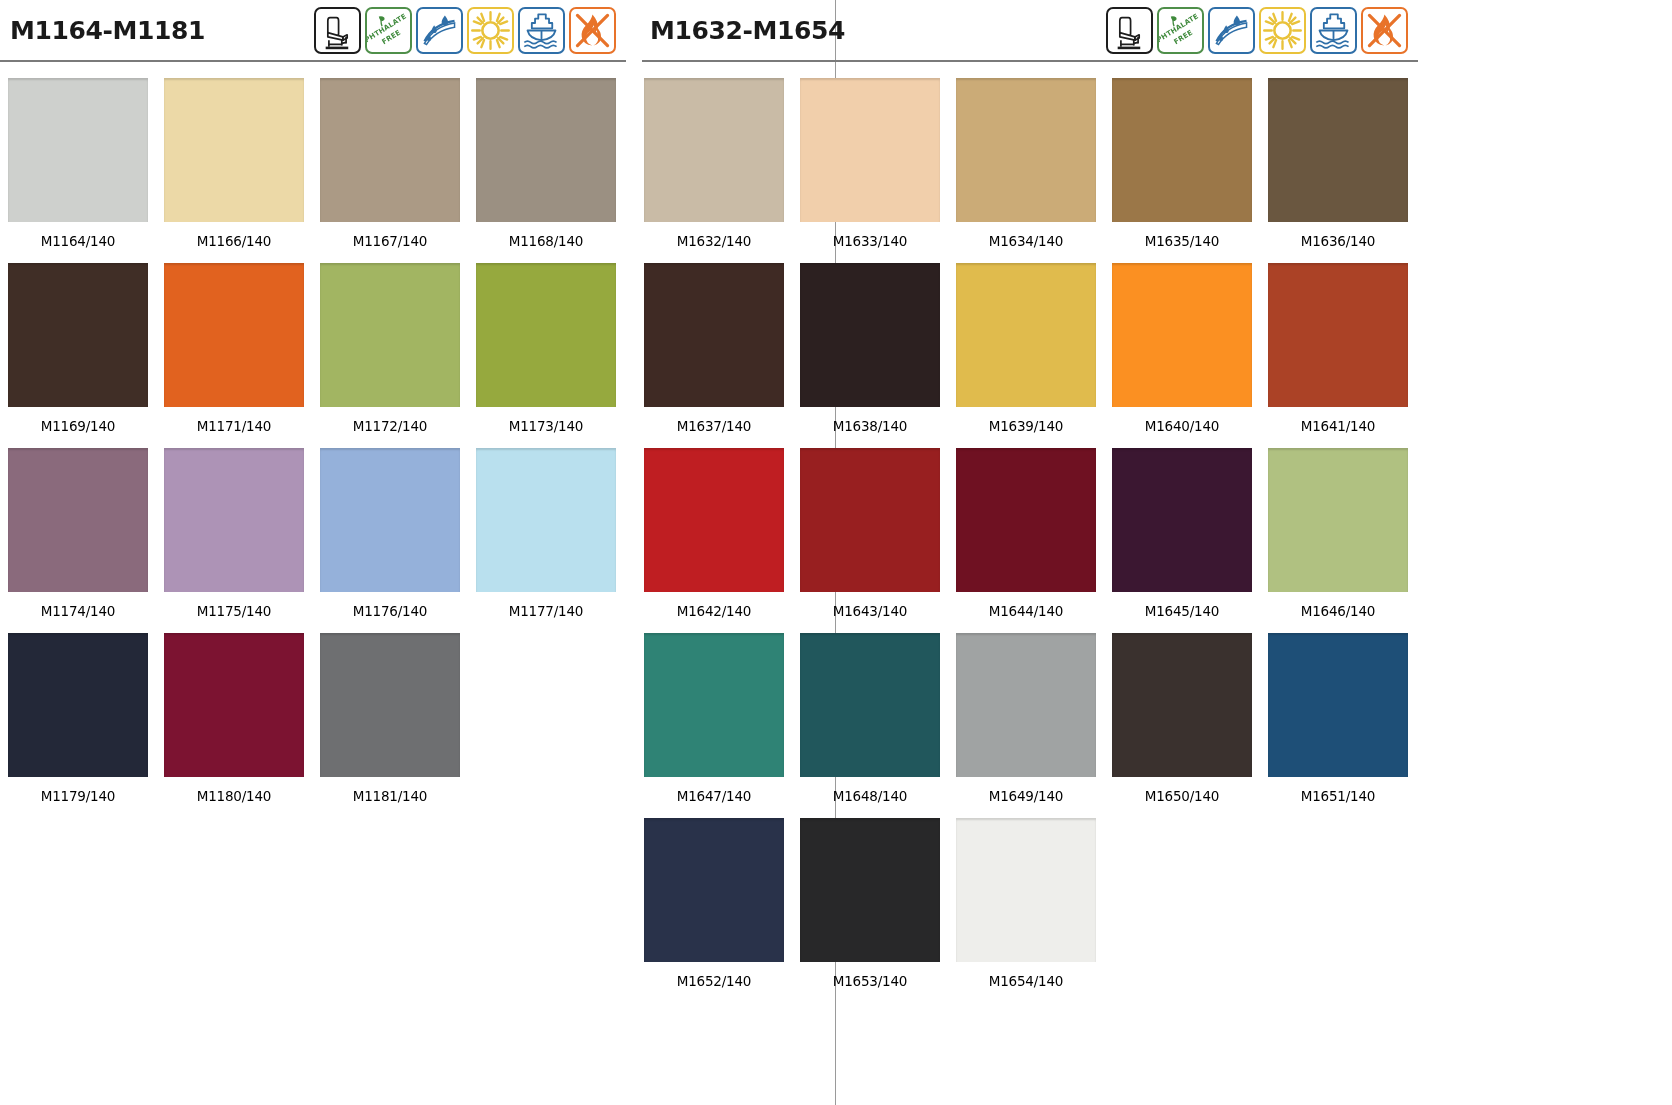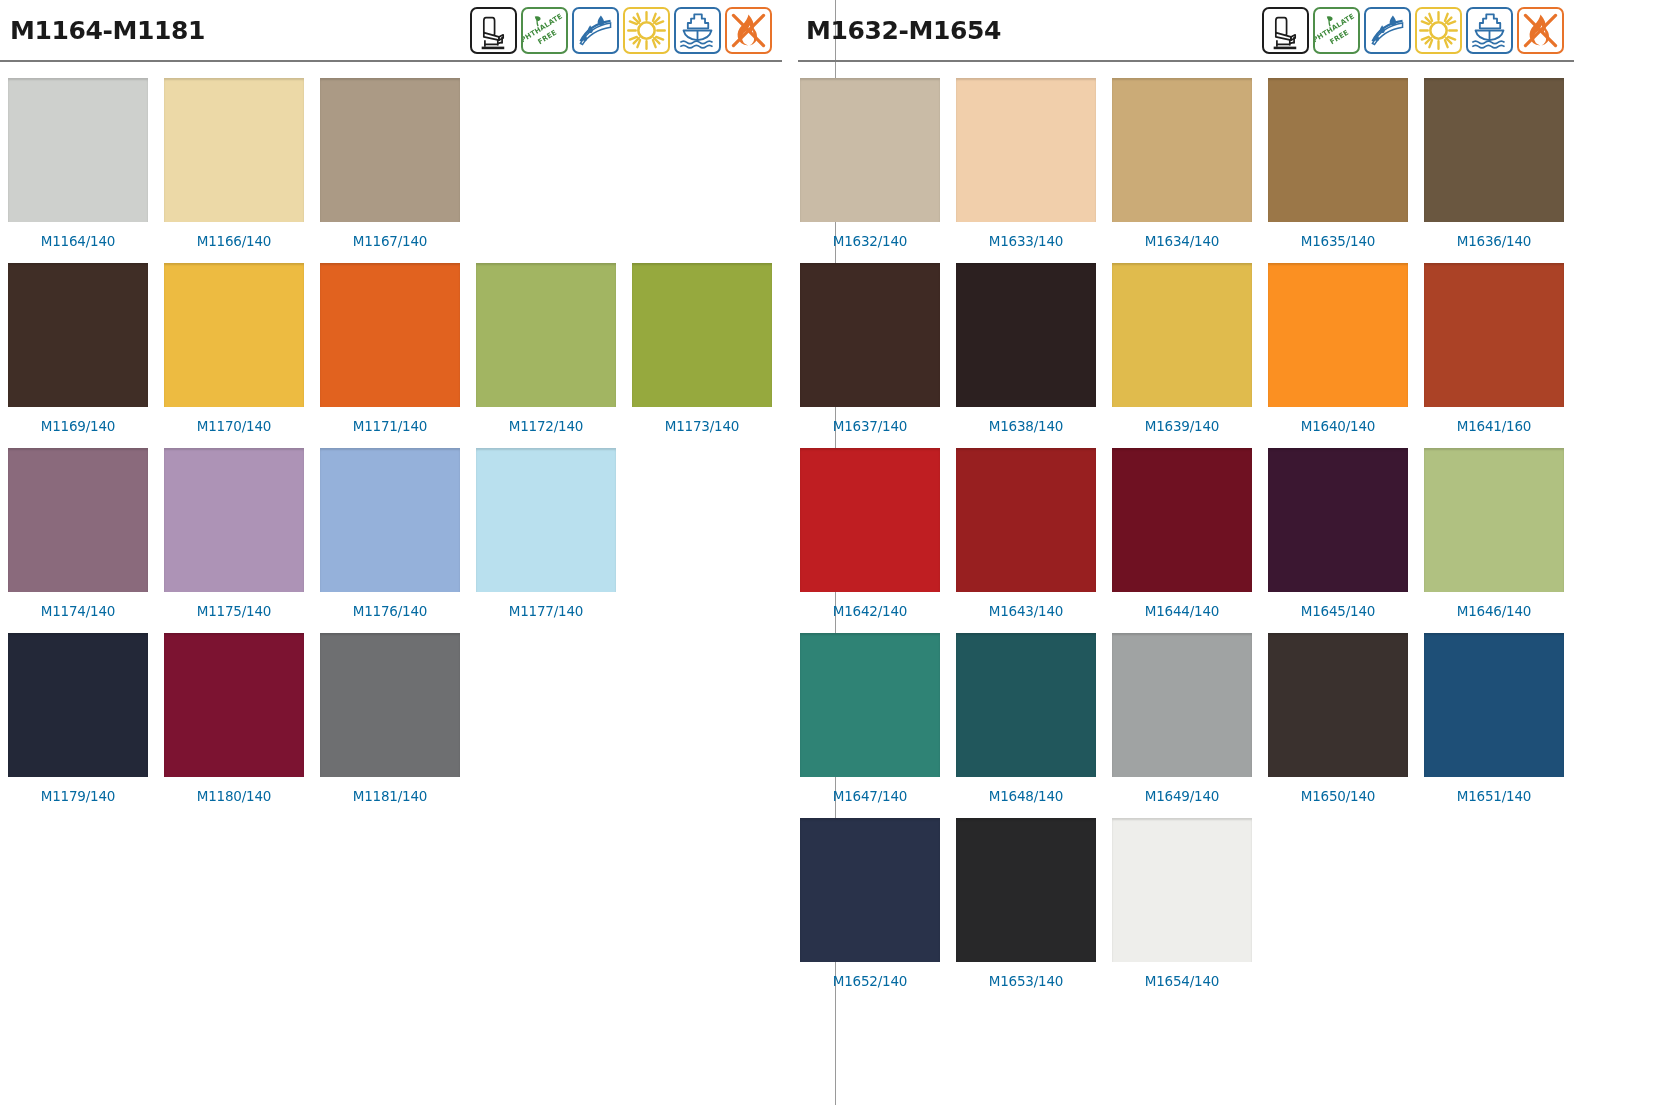--- a/index.html
+++ b/index.html
@@ -109,21 +109,21 @@
 
   .swatch-chip {
     width: 140px;
     height: 144px;
     display: block;
     box-shadow: inset 0 2px 2px rgba(0,0,0,0.13);
   }
   .swatch-label {
     font-family: "DejaVu Sans", sans-serif;
     font-size: 13.5px;
-    color: #0369a1;
+    color: #000000;
     text-align: center;
     width: 140px;
     padding: 11px 0 14px 0;
     letter-spacing: -0.2px;
     white-space: nowrap;
   }
   .panel-left .grid  { padding-left: 8px; }
   .panel-right .grid { padding-left: 12px; }
 </style>
 </head>
@@ -227,30 +227,30 @@
           <div class="swatch-label">M1164/140</div>
         </div>
         <div class="swatch-cell">
           <span class="swatch-chip" style="background-color: rgb(236, 217, 167);"></span>
           <div class="swatch-label">M1166/140</div>
         </div>
         <div class="swatch-cell">
           <span class="swatch-chip" style="background-color: rgb(171, 154, 133);"></span>
           <div class="swatch-label">M1167/140</div>
         </div>
+        <div class="swatch-cell">
+          <span class="swatch-chip" style="background-color: rgb(155, 144, 130);"></span>
+          <div class="swatch-label">M1168/140</div>
+        </div>
       </div>
 
       <div class="swatch-row">
         <div class="swatch-cell">
           <span class="swatch-chip" style="background-color: rgb(64, 46, 38);"></span>
           <div class="swatch-label">M1169/140</div>
-        </div>
-        <div class="swatch-cell">
-          <span class="swatch-chip" style="background-color: rgb(237, 187, 65);"></span>
-          <div class="swatch-label">M1170/140</div>
         </div>
         <div class="swatch-cell">
           <span class="swatch-chip" style="background-color: rgb(225, 98, 31);"></span>
           <div class="swatch-label">M1171/140</div>
         </div>
         <div class="swatch-cell">
           <span class="swatch-chip" style="background-color: rgb(162, 181, 98);"></span>
           <div class="swatch-label">M1172/140</div>
         </div>
         <div class="swatch-cell">
@@ -419,21 +419,21 @@
         <div class="swatch-cell">
           <span class="swatch-chip" style="background-color: rgb(224, 187, 77);"></span>
           <div class="swatch-label">M1639/140</div>
         </div>
         <div class="swatch-cell">
           <span class="swatch-chip" style="background-color: rgb(251, 144, 34);"></span>
           <div class="swatch-label">M1640/140</div>
         </div>
         <div class="swatch-cell">
           <span class="swatch-chip" style="background-color: rgb(171, 66, 38);"></span>
-          <div class="swatch-label">M1641/160</div>
+          <div class="swatch-label">M1641/140</div>
         </div>
       </div>
 
       <div class="swatch-row">
         <div class="swatch-cell">
           <span class="swatch-chip" style="background-color: rgb(191, 30, 34);"></span>
           <div class="swatch-label">M1642/140</div>
         </div>
         <div class="swatch-cell">
           <span class="swatch-chip" style="background-color: rgb(152, 31, 32);"></span>

